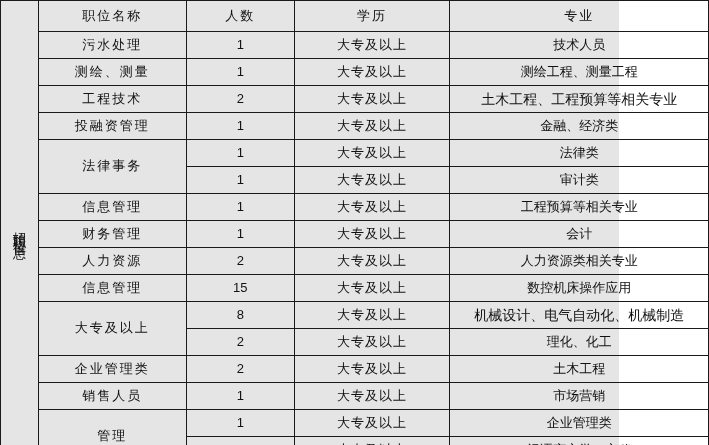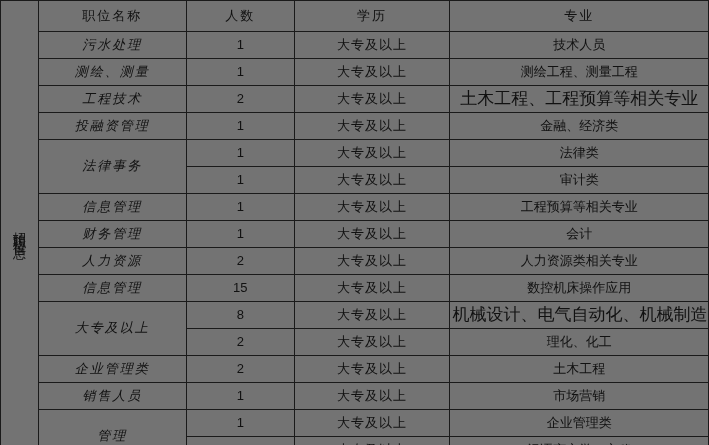--- a/index.html
+++ b/index.html
@@ -7,24 +7,24 @@
     padding: 0;
     background: #ffffff;
   }
   body {
     width: 709px;
     height: 445px;
     overflow: hidden;
     font-family: "Liberation Sans", "DejaVu Sans", sans-serif;
   }
   .sheet {
-    width: 708px;
+    width: 619px;
     height: 445px;
     position: relative;
-    background: #737373;
+    background: #e5e5e5;
   }
   table.recruit {
     border-collapse: collapse;
     table-layout: fixed;
     width: 709px;
     height: 445px;
     color: #111111;
   }
   table.recruit td, table.recruit th {
     border: 1px solid #1a1a1a;
@@ -55,23 +55,23 @@
   }
   th.hdr {
     font-size: 14px;
     letter-spacing: 2px;
     height: 30px;
   }
   td.c-title { width: 118px; letter-spacing: 2px; }
   td.c-count { width: 86px; }
   td.c-edu   { width: 124px; letter-spacing: 1px; }
   td.c-major { width: 206px; }
-  td.c-major.tight { letter-spacing: 0px; font-size: 17px; margin-top: 16px; }
+  td.c-major.tight { letter-spacing: 0px; font-size: 14px; margin-top: 16px; }
   tr.body-row { height: 27px; }
-  .row-title { letter-spacing: 2px; font-style: italic; }
+  .row-title { letter-spacing: 2px; }
 </style>
 </head>
 <body>
 
 <div class="sheet">
   <table class="recruit">
     <colgroup>
       <col style="width:30px">
       <col style="width:118px">
       <col style="width:86px">

